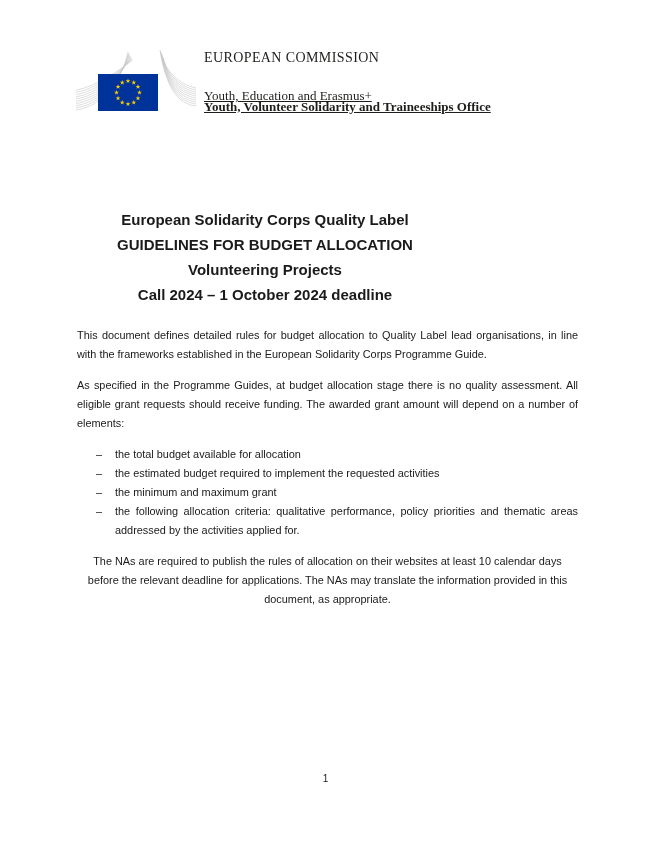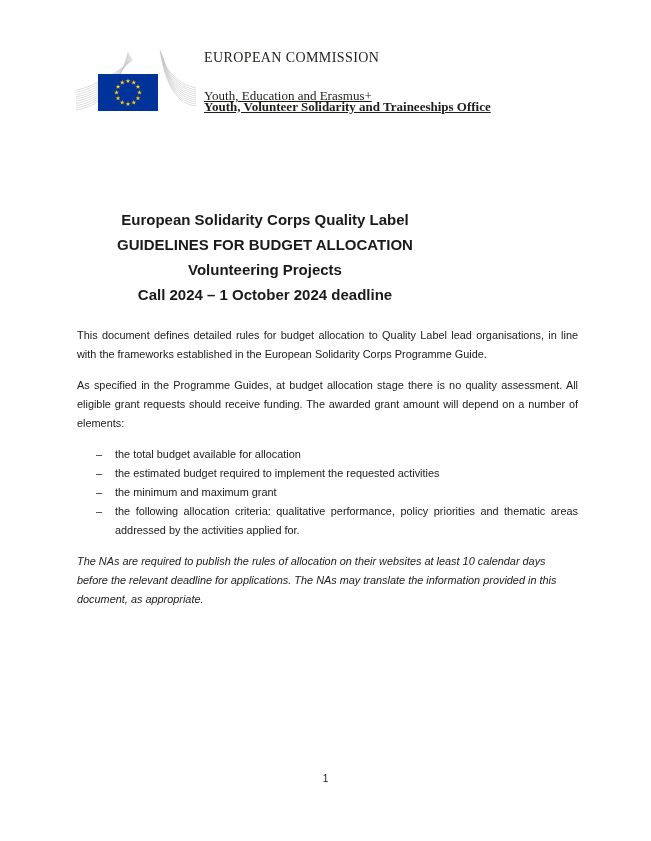--- a/index.html
+++ b/index.html
@@ -65,21 +65,21 @@
   .content {
     position: absolute;
     left: 77px;
     top: 326px;
     width: 501px;
     font-size: 10.9px;
     line-height: 19px;
   }
   .content p { margin: 0 0 12px 0; }
   .para-justify { text-align: justify; }
-  .para-left { text-align: left; font-style: italic; }
+  .para-left { text-align: center; }
   ul.dash-list {
     list-style: none;
     margin: 6px 0 12px 0;
     padding: 0;
   }
   ul.dash-list li { display: flex; }
   ul.dash-list .marker {
     width: 19px;
     margin-left: 19px;
     flex: 0 0 19px;

